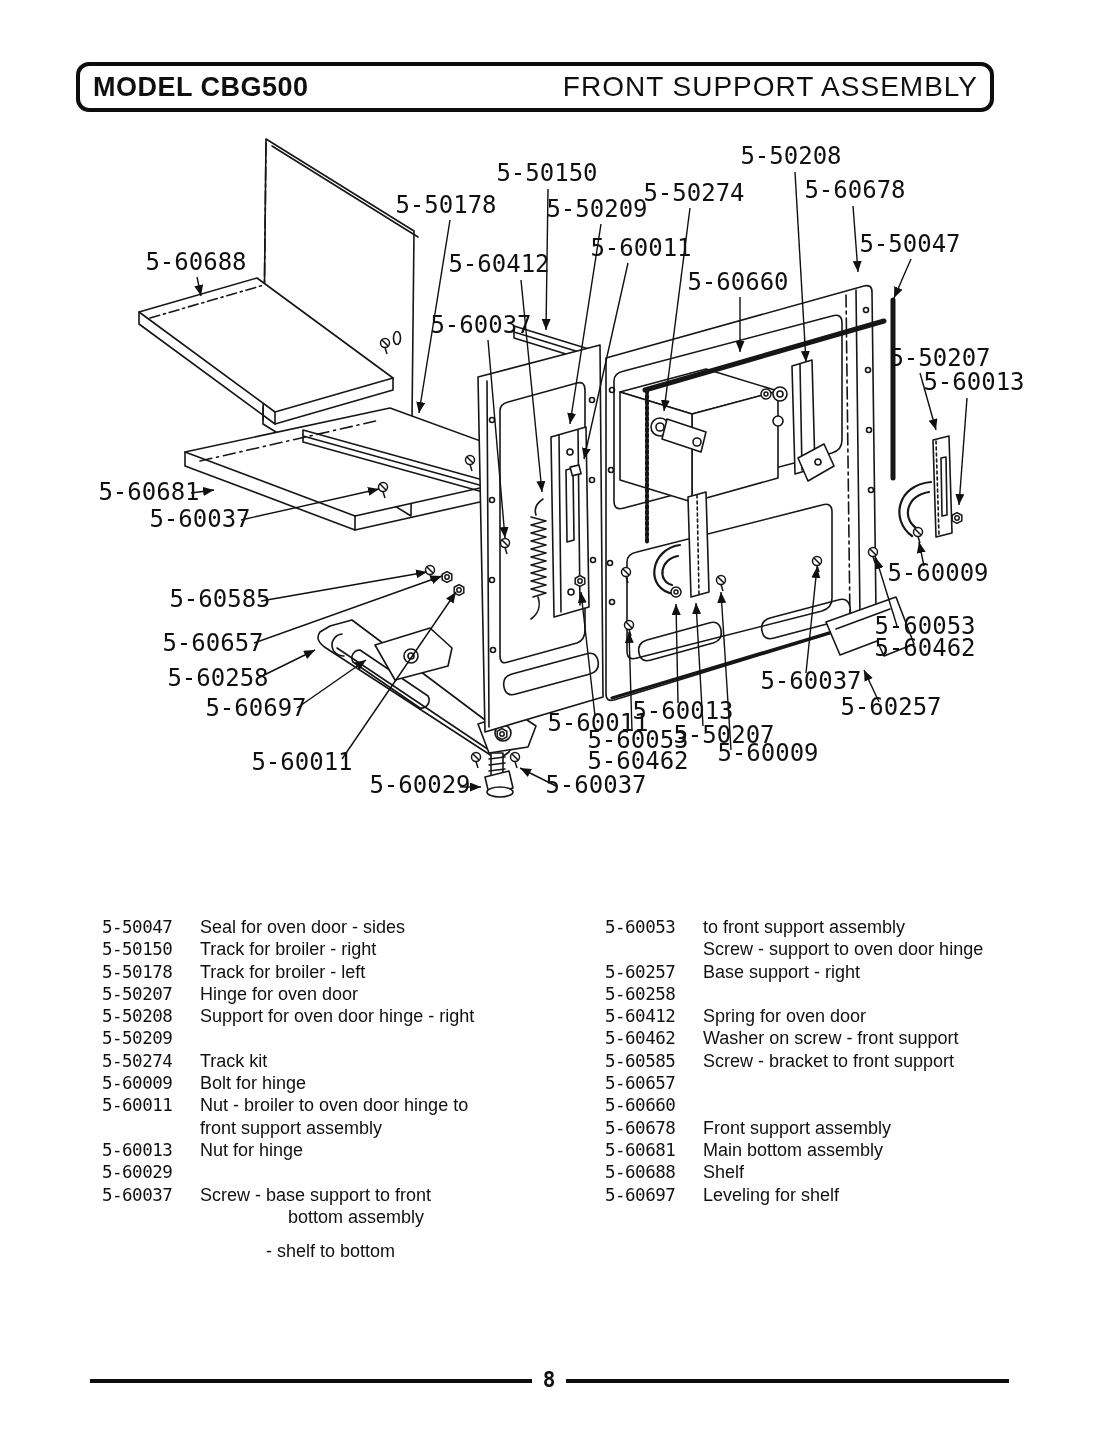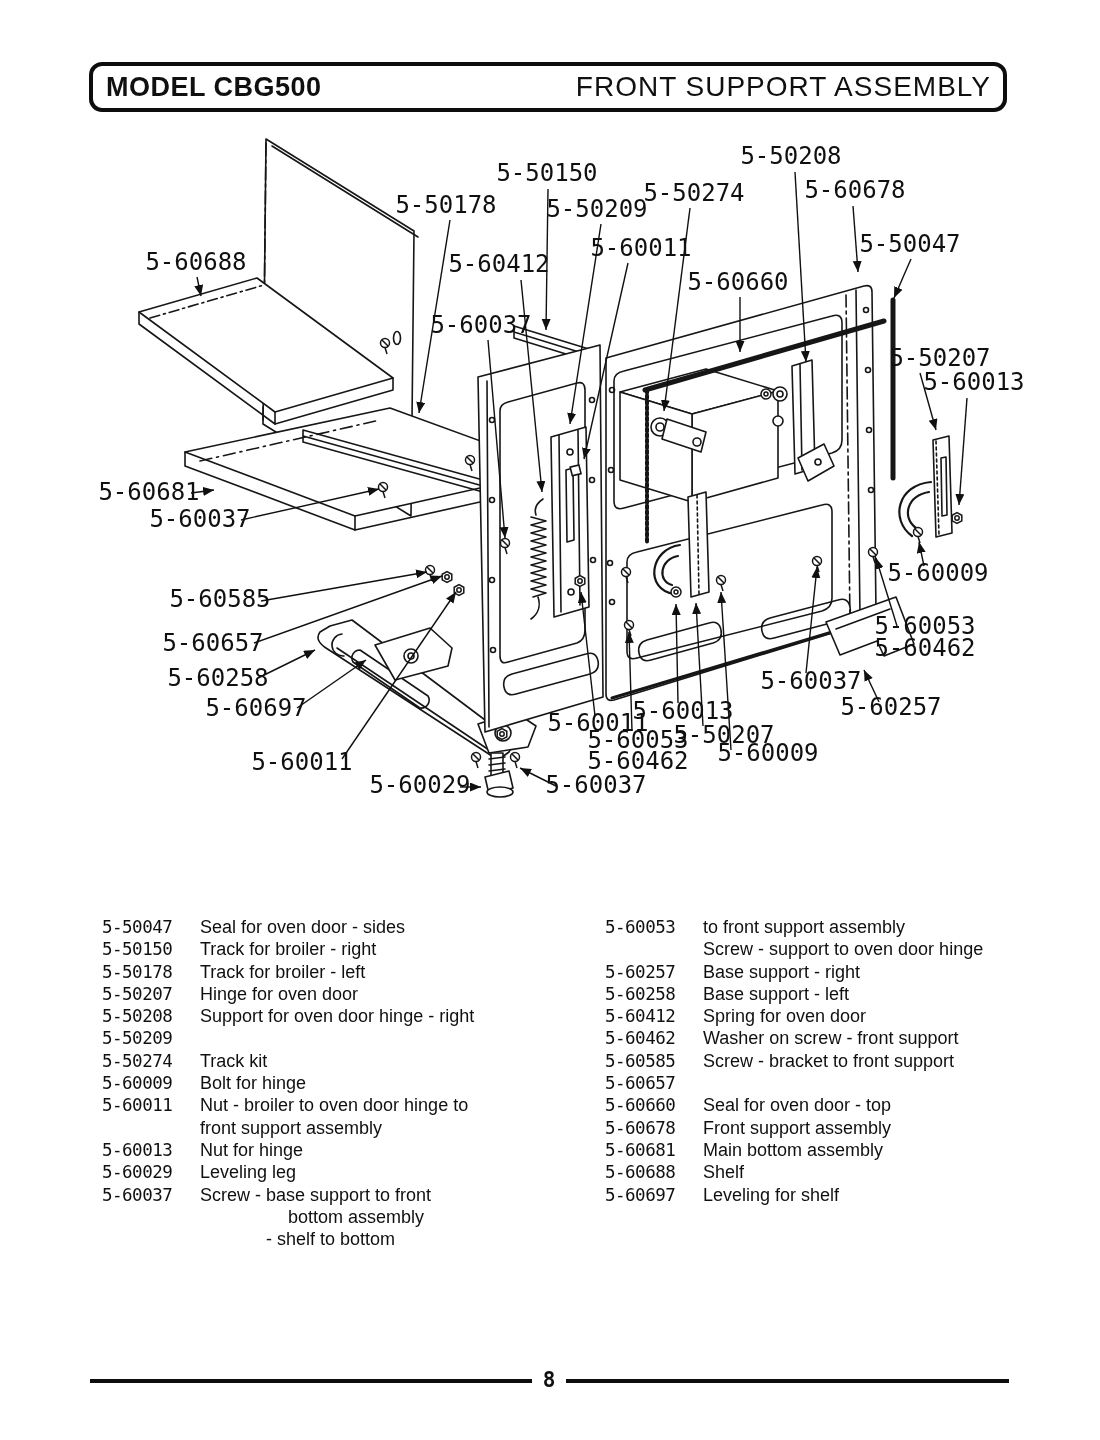--- a/index.html
+++ b/index.html
@@ -2,21 +2,21 @@
 <html><head>
 <meta charset="utf-8">
 <style>
   html,body{margin:0;padding:0;background:#f3f3f0;}
   .page{
     position:relative; width:1100px; height:1440px; background:#ffffff;
     font-family:"Liberation Sans", sans-serif; color:#101010; overflow:hidden;
   }
   
   .header-box{
-    position:absolute; left:89px; top:62px; width:918px; height:50px;
+    position:absolute; left:76px; top:62px; width:918px; height:50px;
     border:4px solid #0d0d0d; border-radius:13px; box-sizing:border-box;
     display:flex; align-items:center; justify-content:space-between;
     padding:0 12px 0 13px; background:#fff;
   }
   .model-label{
     font-family:"Liberation Sans", sans-serif; font-weight:bold;
     font-size:27px; letter-spacing:.5px; white-space:nowrap;
   }
   .page-title{
     font-family:"Liberation Sans", sans-serif; font-weight:normal;
@@ -32,21 +32,21 @@
   .parts-col{position:absolute; top:916px; font-size:18px; line-height:22.3px;}
   .parts-col.left{left:102px; width:470px;}
   .parts-col.right{left:605px; width:440px;}
   .part-row{display:flex; align-items:flex-start;}
   .part-num{
     flex:0 0 98px; font-family:"DejaVu Sans Mono","Liberation Mono", monospace;
     font-size:17.5px; letter-spacing:-0.5px; white-space:nowrap;
   }
   .part-desc{flex:1;}
   .dl{white-space:nowrap;}
-  .dl.i1{padding-left:66px;}
+  .dl.i1{padding-left:66px;margin-top:12px;}
   .dl.i2{padding-left:88px;}
   
   .footer-rule{position:absolute; top:1379px; height:4px; background:#0d0d0d;}
   .footer-rule.left{left:90px; width:442px;}
   .footer-rule.right{left:566px; width:443px;}
   .page-number{
     position:absolute; top:1368px; left:532px; width:34px; text-align:center;
     font-family:"DejaVu Sans Mono","Liberation Mono", monospace;
     font-size:21px; font-weight:bold;
   }
@@ -428,23 +428,20 @@
         </div>
       </div>
       <div class="part-row">
         <span class="part-num">5-60013</span>
         <div class="part-desc">
           <div class="dl i0">Nut for hinge</div>
         </div>
       </div>
       <div class="part-row">
         <span class="part-num">5-60029</span>
-        <div class="part-desc">
-          <div class="dl i0">Leveling leg</div>
-        </div>
       </div>
       <div class="part-row">
         <span class="part-num">5-60037</span>
         <div class="part-desc">
           <div class="dl i0">Screw -  base support to front</div>
           <div class="dl i2">bottom assembly</div>
           <div class="dl i1">-  shelf to bottom</div>
         </div>
       </div>
     </div>
@@ -457,23 +454,20 @@
         </div>
       </div>
       <div class="part-row">
         <span class="part-num">5-60257</span>
         <div class="part-desc">
           <div class="dl i0">Base support - right</div>
         </div>
       </div>
       <div class="part-row">
         <span class="part-num">5-60258</span>
-        <div class="part-desc">
-          <div class="dl i0">Base support - left</div>
-        </div>
       </div>
       <div class="part-row">
         <span class="part-num">5-60412</span>
         <div class="part-desc">
           <div class="dl i0">Spring for oven door</div>
         </div>
       </div>
       <div class="part-row">
         <span class="part-num">5-60462</span>
         <div class="part-desc">
@@ -484,23 +478,20 @@
         <span class="part-num">5-60585</span>
         <div class="part-desc">
           <div class="dl i0">Screw - bracket to front support</div>
         </div>
       </div>
       <div class="part-row">
         <span class="part-num">5-60657</span>
       </div>
       <div class="part-row">
         <span class="part-num">5-60660</span>
-        <div class="part-desc">
-          <div class="dl i0">Seal for oven door - top</div>
-        </div>
       </div>
       <div class="part-row">
         <span class="part-num">5-60678</span>
         <div class="part-desc">
           <div class="dl i0">Front support assembly</div>
         </div>
       </div>
       <div class="part-row">
         <span class="part-num">5-60681</span>
         <div class="part-desc">

